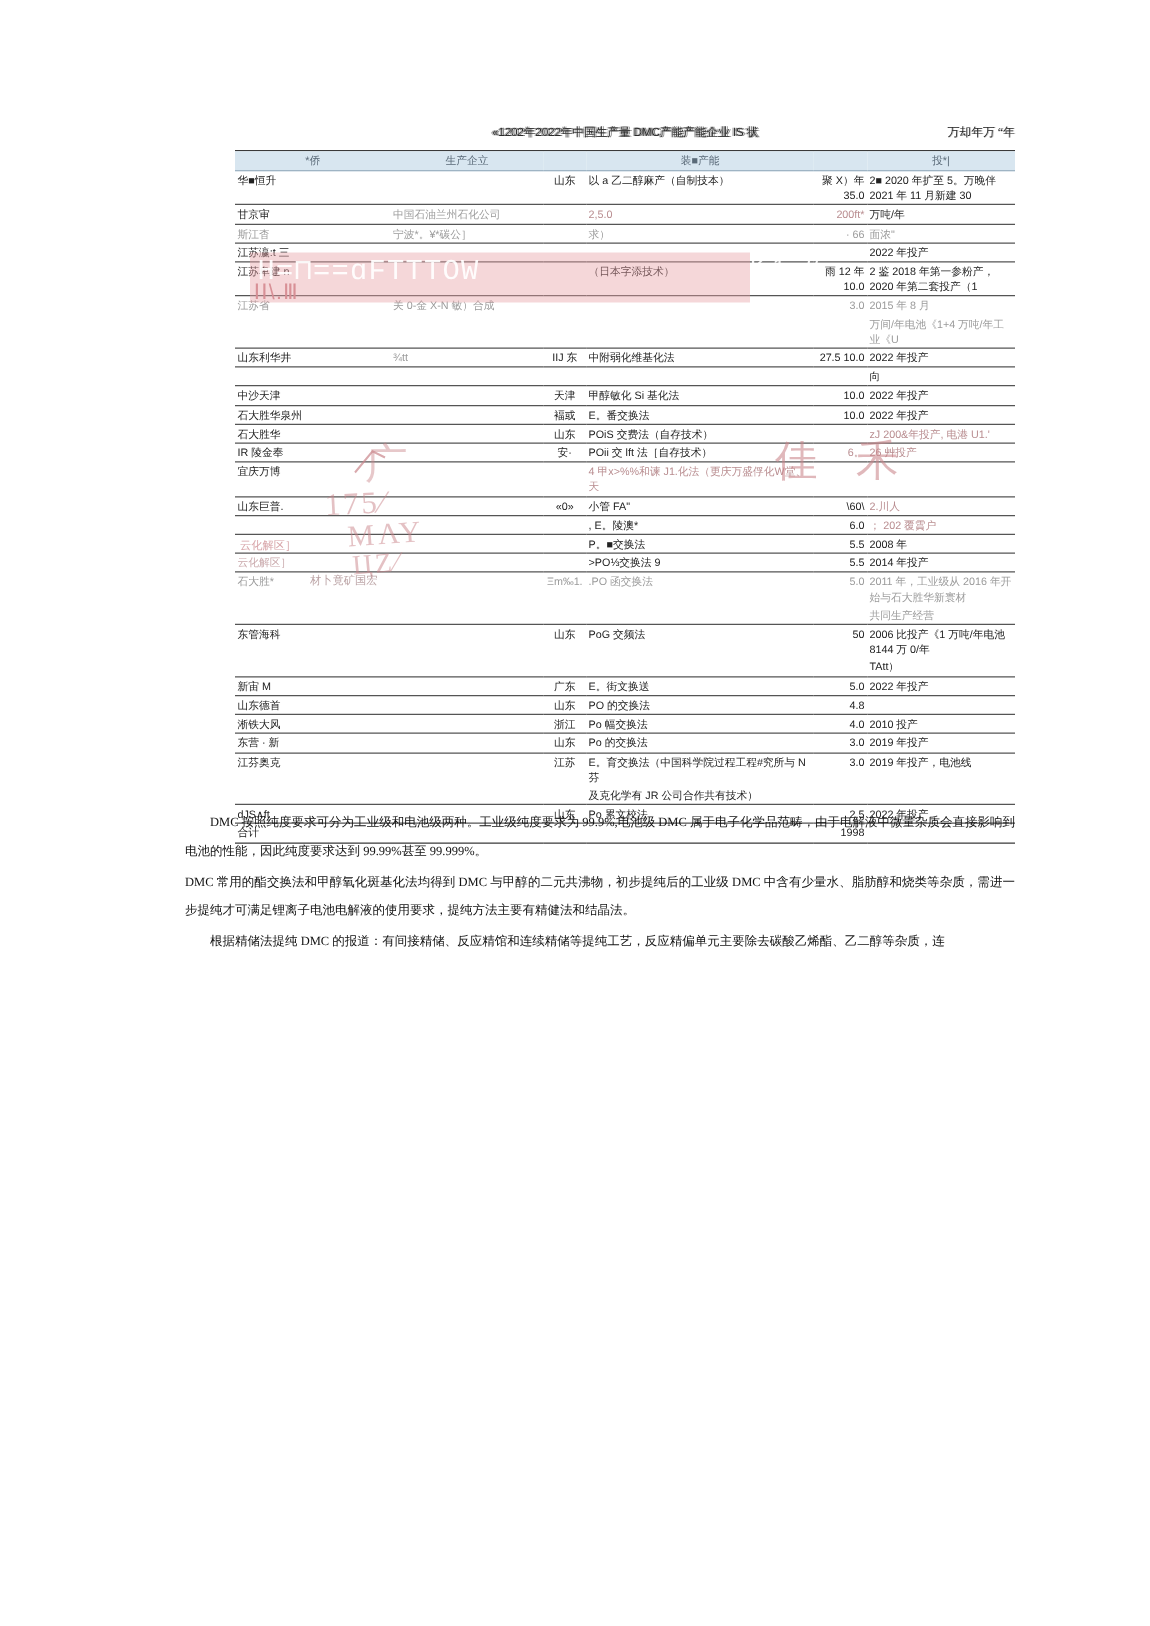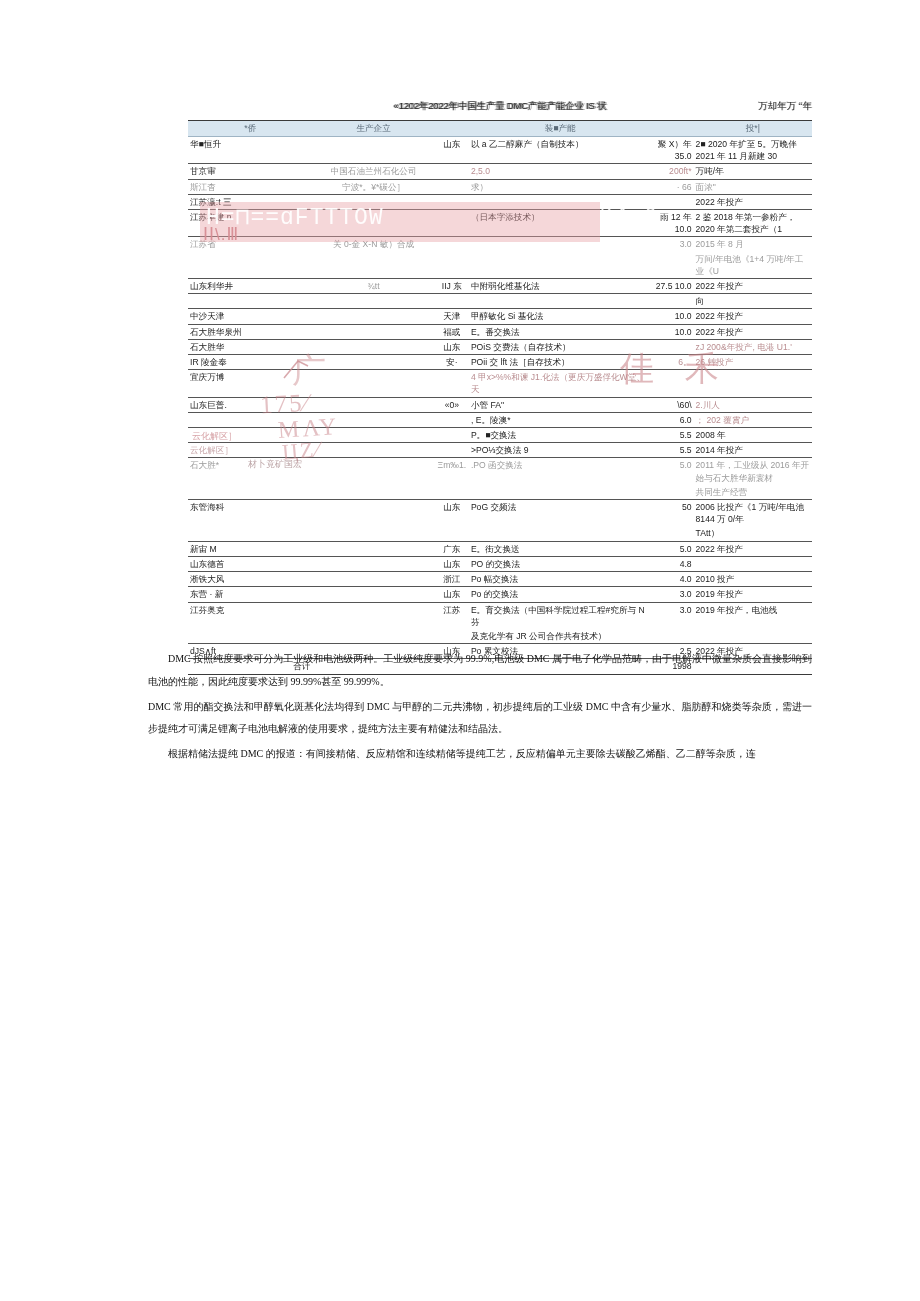--- a/index.html
+++ b/index.html
@@ -84,35 +84,35 @@
   thead th {
     background: #d8e6f0;
     color: #5a6a78;
     font-weight: normal;
     font-size: 8.6px;
     text-align: center;
     height: 13px;
     border-bottom: 1px solid #9fb4c4;
   }
   .c-comp  { width: 124px; }
-  .c-ent   { width: 122px; text-align: center; }
+  .c-ent   { width: 122px; }
   .c-prov  { width: 34px;  text-align: center; }
   .c-proc  { width: 182px; }
   .c-cap   { width: 42px;  text-align: right; padding-right: 6px; }
   .c-note  { width: 118px; }
 
   tbody tr td { border-bottom: 0.7px solid #555; }
   tbody tr.nb td { border-bottom: none; }
   tbody tr.cont td { border-bottom: 0.7px solid #555; }
 
   tbody tr.total td {
     border-top: 1.2px solid #3a3a3a;
     border-bottom: 1.2px solid #3a3a3a;
   }
-  .total .c-comp { text-align: right; }
+  .total .c-comp { text-align: left; }
 
   
   .faded   { color: #b98d90; }
   .faint   { color: #9b9b9b; }
   .ghost   { color: #c9a8ab; }
 
   
   .wm { position: absolute; pointer-events: none; }
 
   .wm-band {

